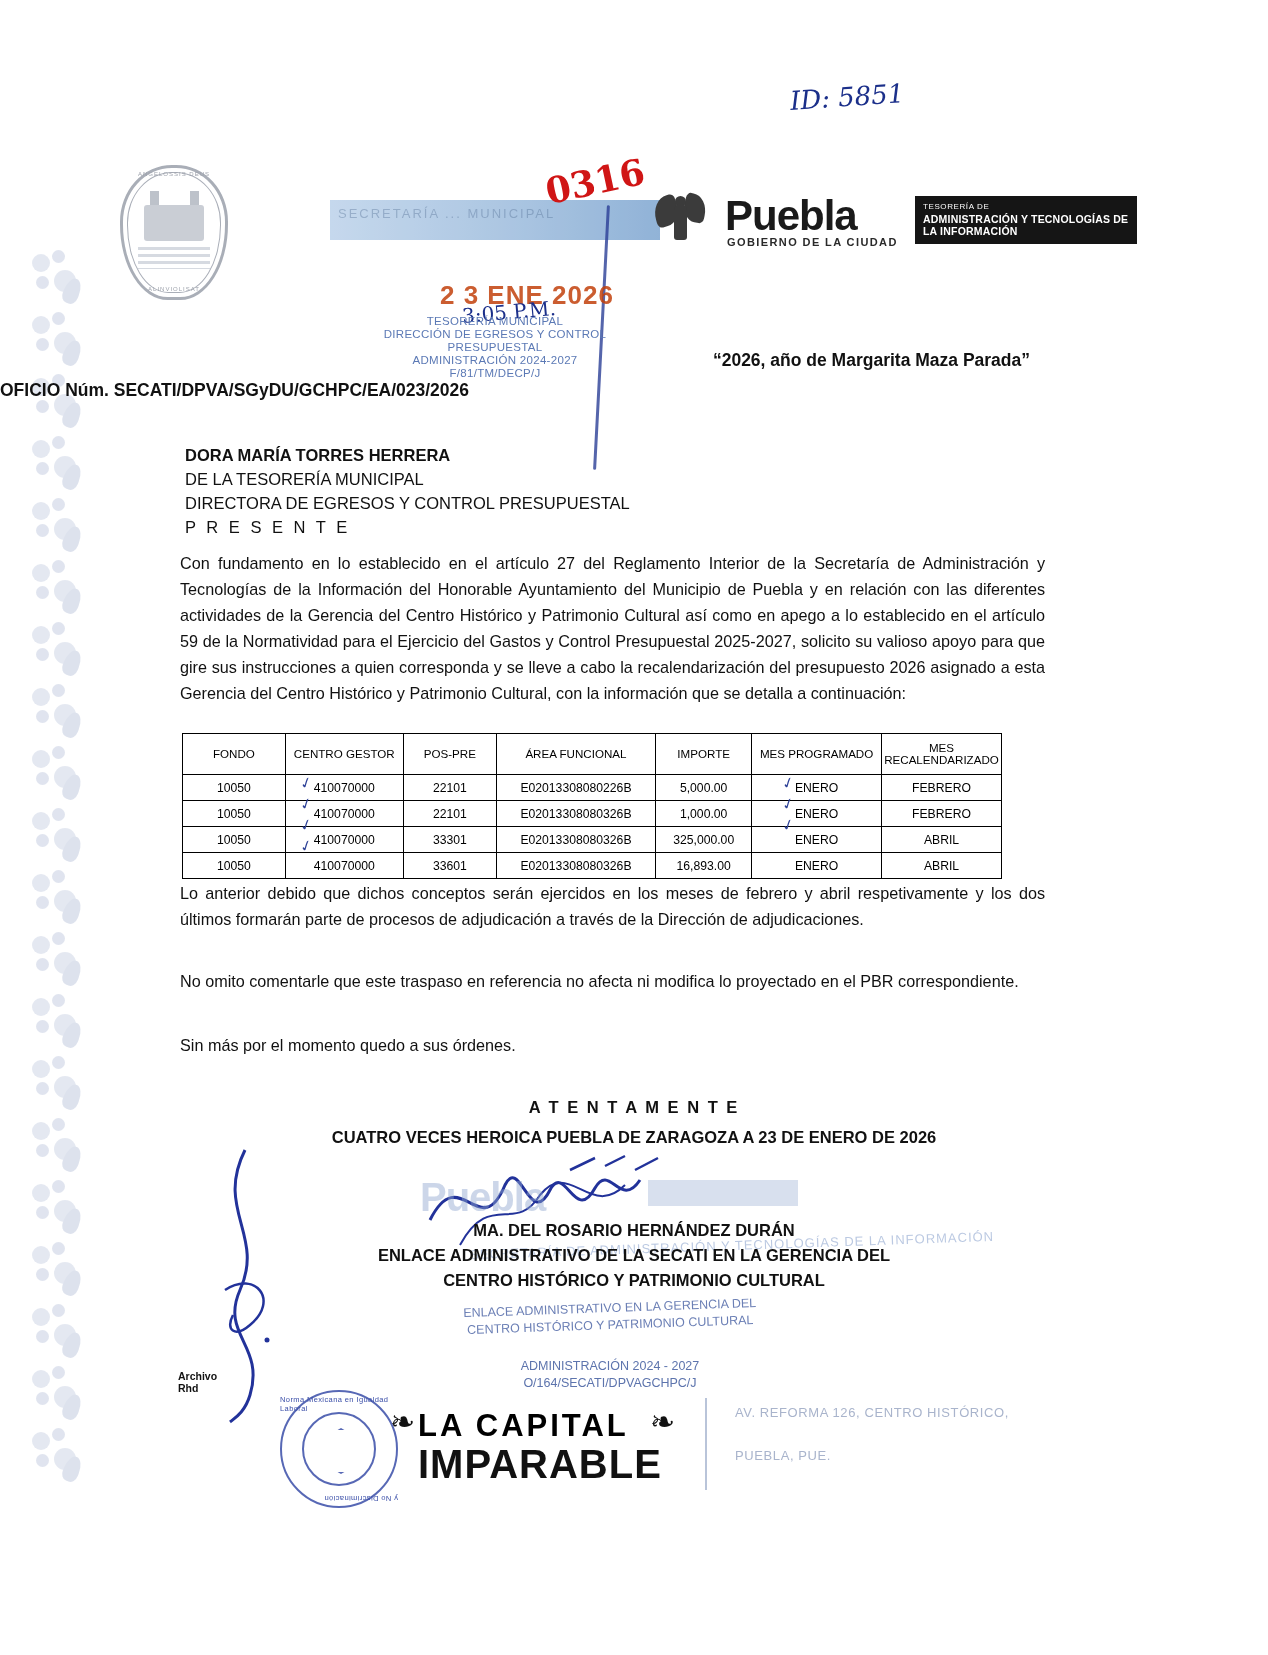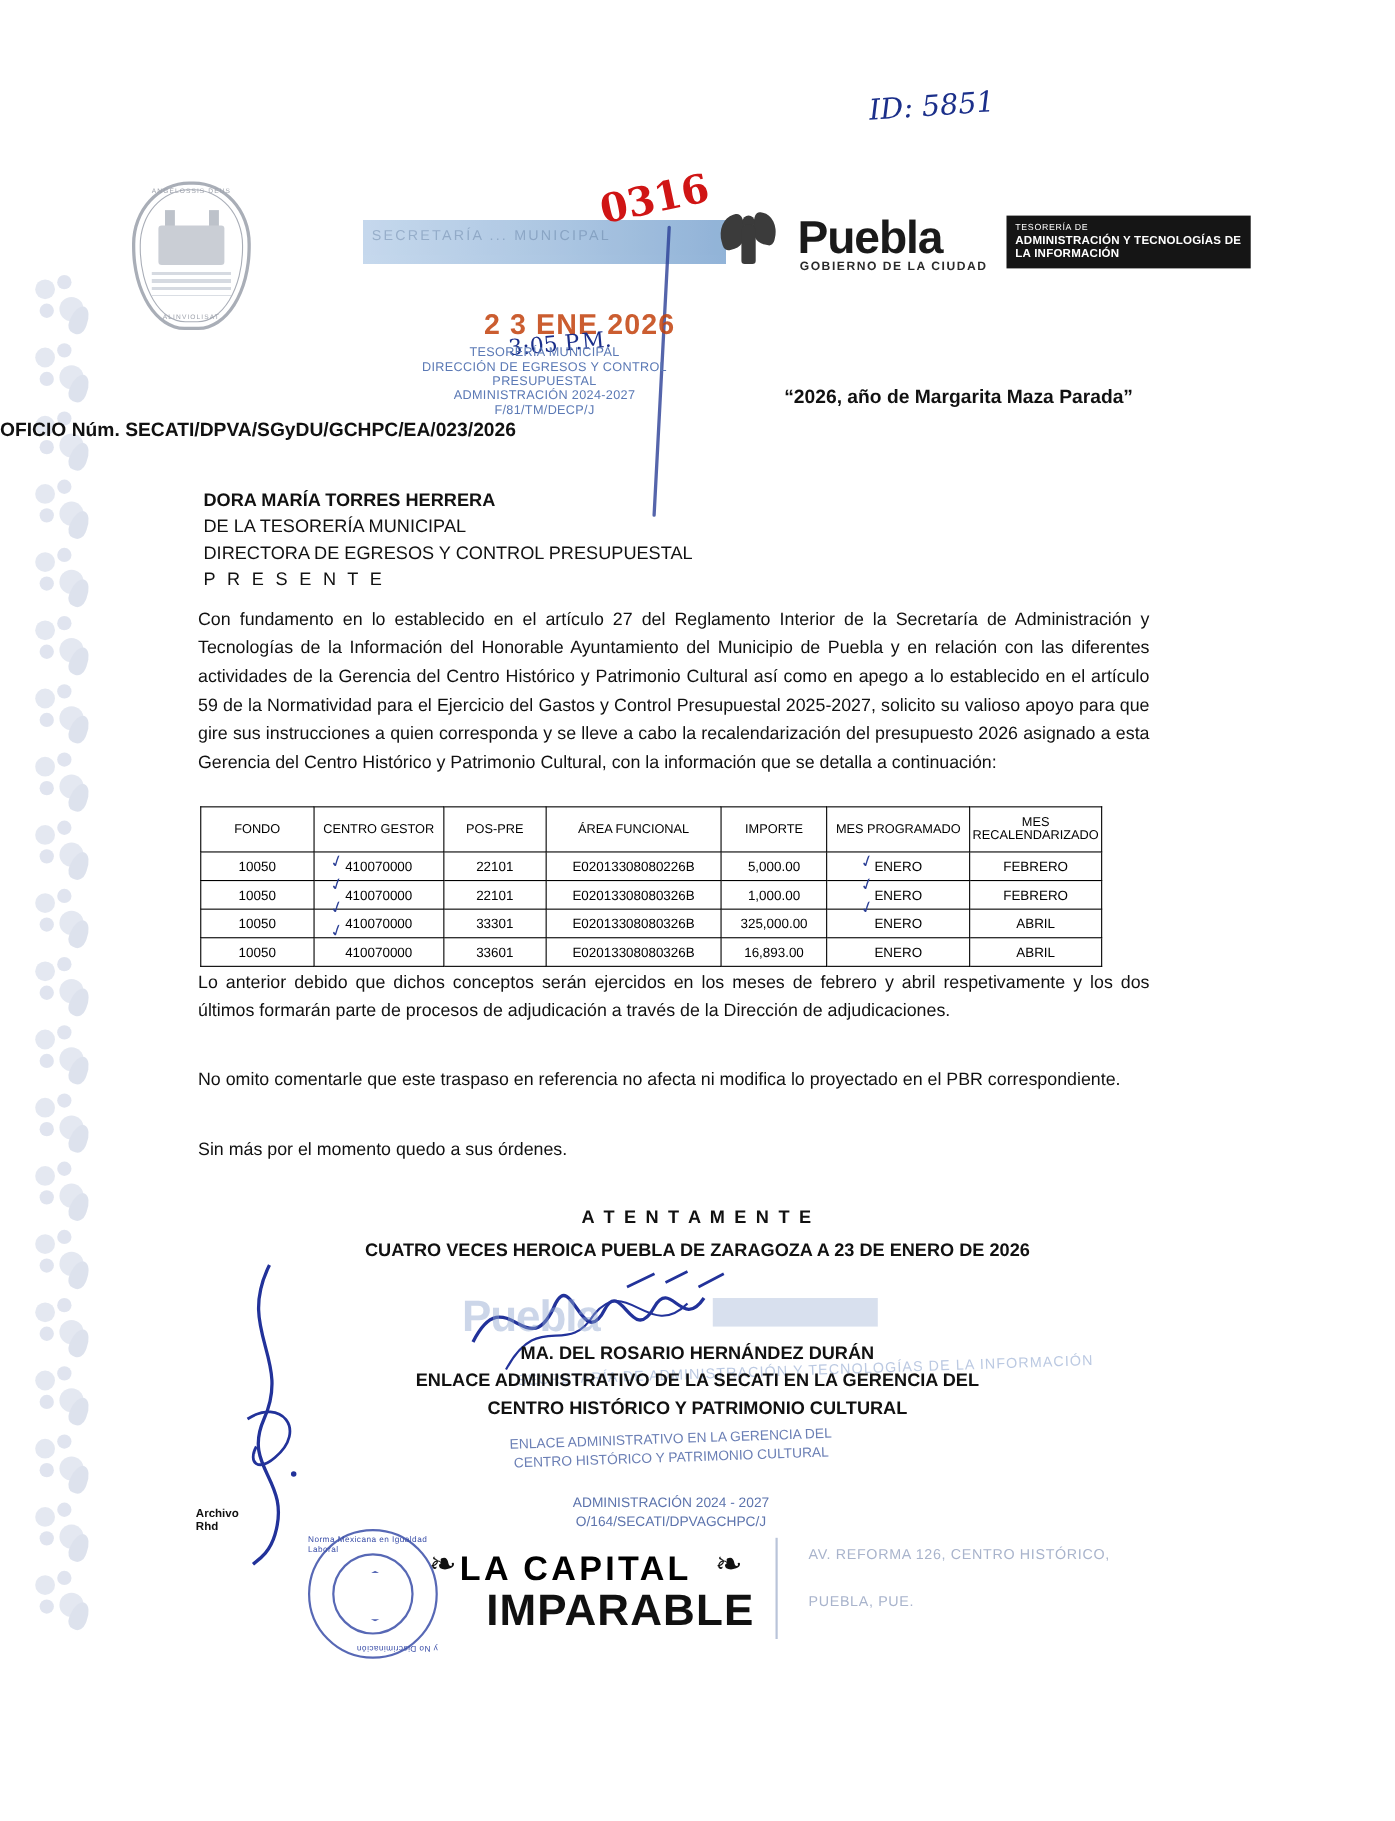--- a/index.html
+++ b/index.html
@@ -444,21 +444,20 @@
     letter-spacing: 3px;
     color: #000000;
   }
   .imparable {
     position: absolute;
     left: 418px; top: 1442px;
     font-size: 40px;
     font-weight: bold;
     letter-spacing: 1px;
     color: #111;
-    margin-left: 24px;
   }
   .capital-flourish-l, .capital-flourish-r {
     position: absolute;
     font-size: 30px;
     color: #111;
   }
   .capital-flourish-l { left: 390px; top: 1404px; }
   .capital-flourish-r { left: 650px; top: 1404px; }
 
   .foot-divider {

